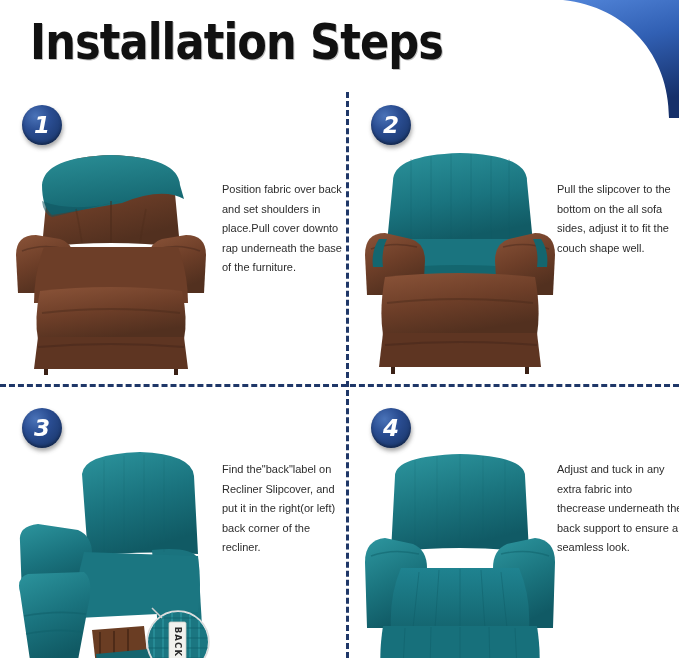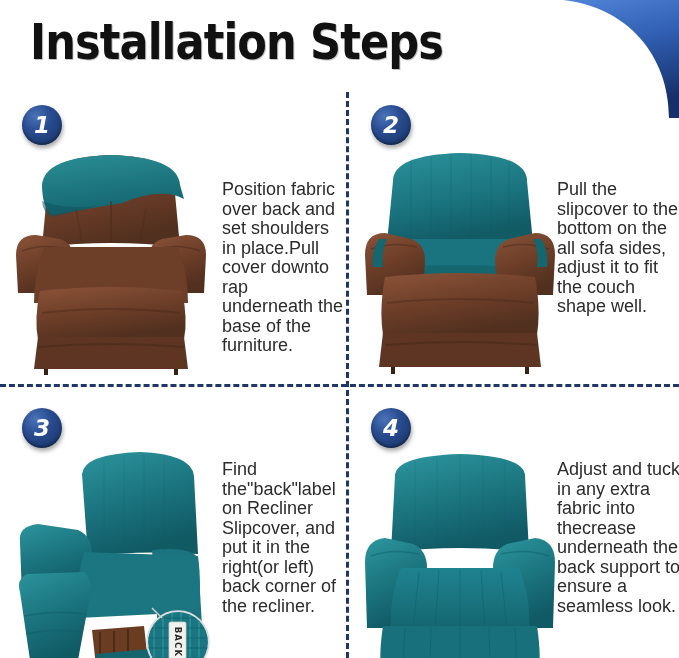--- a/index.html
+++ b/index.html
@@ -62,21 +62,21 @@
     z-index:4;
   }
 
   
   .illus { position:absolute; left:12px; top:48px; width:198px; height:232px; }
   .illus svg { display:block; }
 
   
   .caption {
     position:absolute; left:222px; top:85px; width:122px;
-    font-size:18px; line-height:19.5px;
+    font-size:11px; line-height:19.5px;
     color:#2c2c2c;
     font-family:"Liberation Sans", sans-serif;
     word-break:break-word;
   }
   #quad-2 .caption, #quad-4 .caption { left:208px; width:126px; }
   #quad-3 .caption { top:62px; }
   #quad-4 .caption { top:62px; }
   #quad-2 .caption { top:85px; }
 </style>
 </head>

